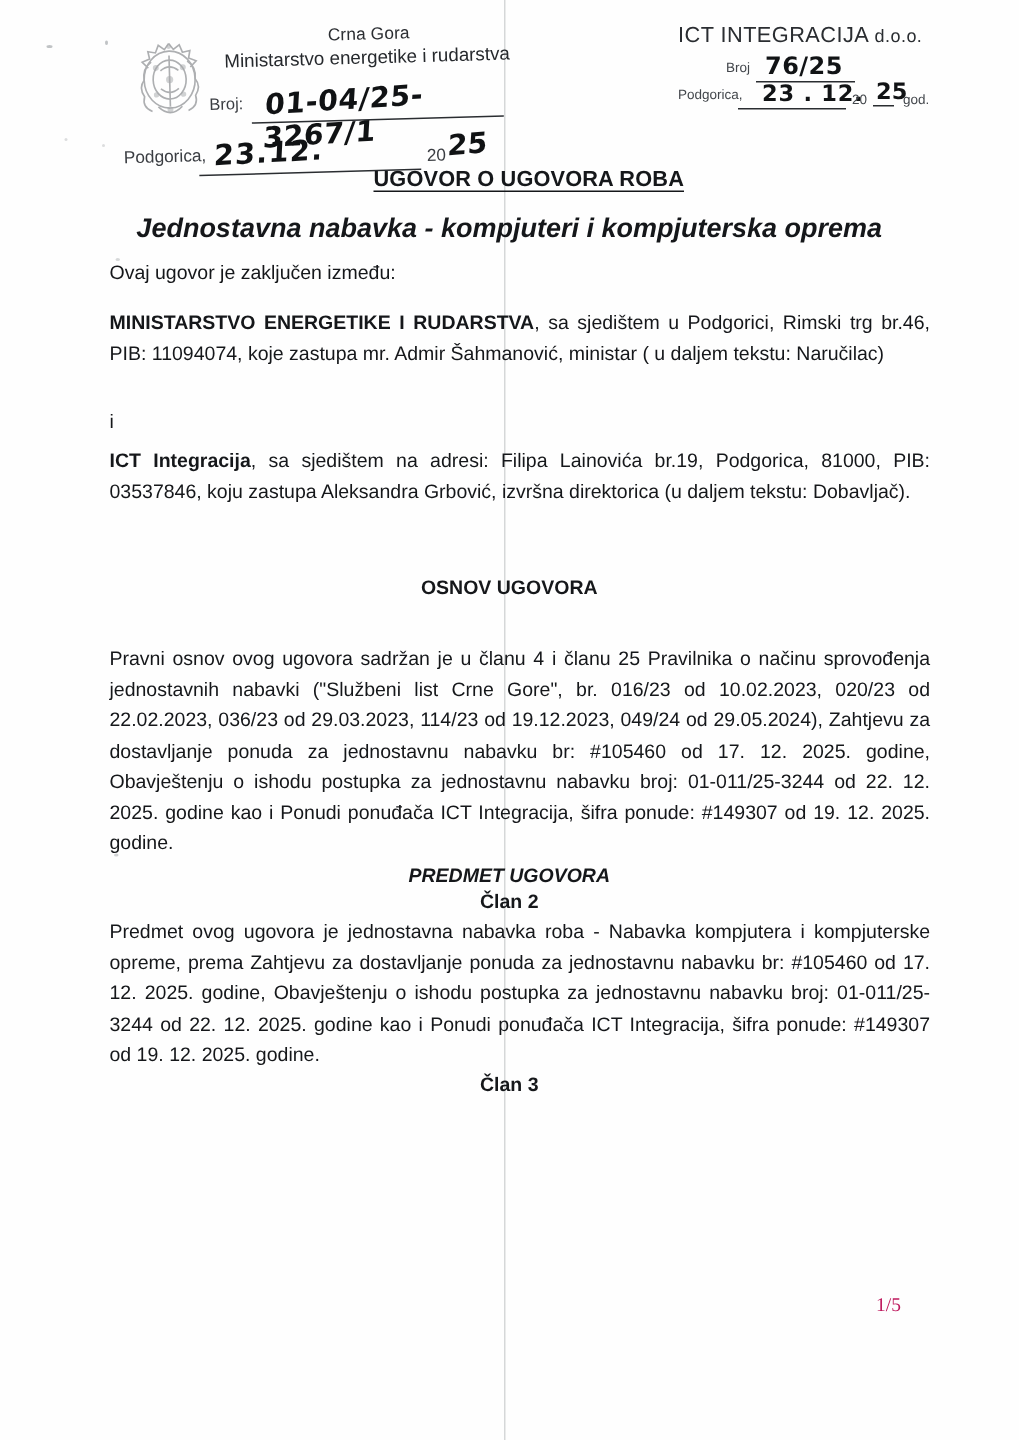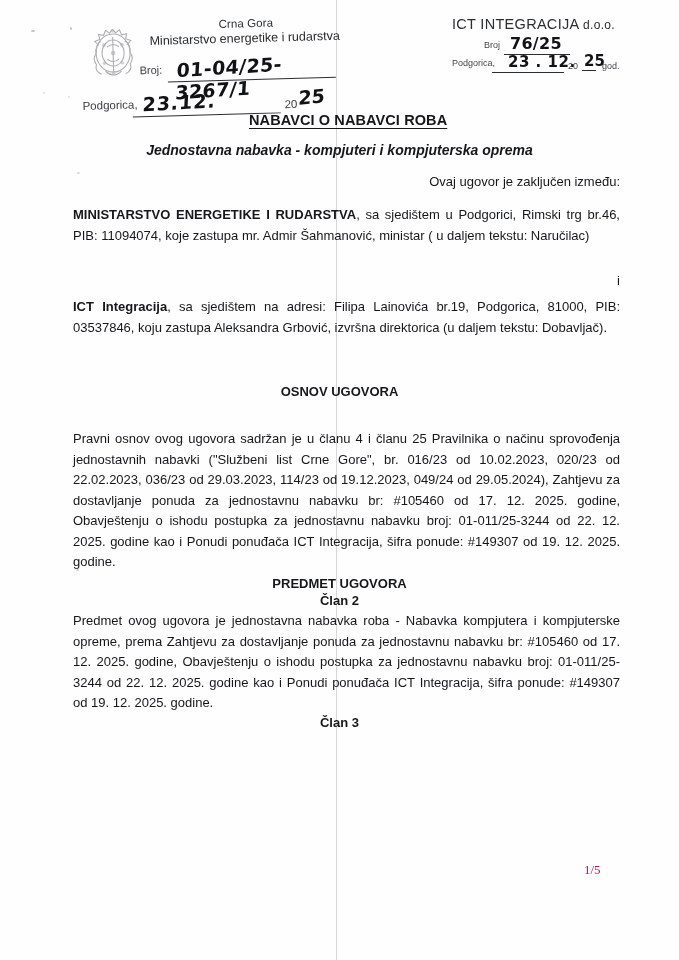--- a/index.html
+++ b/index.html
@@ -253,35 +253,35 @@
     text-decoration: underline;
     text-underline-offset: 3px;
     white-space: nowrap;
   }
   .doc-subtitle {
     position: absolute;
     left: 0;
     top: 142px;
     width: 679px;
     text-align: center;
-    font-size: 14px;
+    font-size: 18px;
     font-weight: bold;
     font-style: italic;
   }
 
   .body-block {
     position: absolute;
     left: 73px;
     width: 547px;
     font-size: 13px;
     line-height: 20.5px;
     text-align: justify;
     text-justify: inter-word;
   }
-  .body-block.nojust { text-align: right; }
+  .body-block.nojust { text-align: left; }
   .center-head {
     position: absolute;
     left: 0;
     width: 679px;
     text-align: center;
     font-size: 13px;
     font-weight: bold;
     line-height: 18px;
   }
   b.inline { font-weight: bold; }
@@ -352,35 +352,35 @@
     <div class="st-broj-hand">76/25</div>
     <div class="st-pg-label">Podgorica,</div>
     <div class="st-pg-rule"></div>
     <div class="st-pg-hand">23 . 12.</div>
     <div class="st-year-pre">20</div>
     <div class="st-year-hand">25</div>
     <div class="st-year-rule"></div>
     <div class="st-god">god.</div>
   </div>
 
-  <div class="doc-title">NABAVCI O NABAVCI ROBA</div>
+  <div class="doc-title">UGOVOR O UGOVORA ROBA</div>
   <div class="doc-subtitle">Jednostavna nabavka -  kompjuteri i kompjuterska oprema</div>
 
   <div class="body-block nojust" style="top:172px;">Ovaj ugovor je zaključen između:</div>
 
   <div class="body-block" style="top:205px;"><b class="inline">MINISTARSTVO ENERGETIKE I RUDARSTVA</b><span>, sa sjedištem u Podgorici, Rimski trg br.46, PIB: 11094074, koje zastupa mr. Admir Šahmanović, ministar ( u daljem tekstu: Naručilac)</span></div>
 
   <div class="body-block nojust" style="top:271px;">i</div>
 
   <div class="body-block" style="top:297px;"><b class="inline">ICT Integracija</b><span>, sa sjedištem na adresi: Filipa Lainovića br.19, Podgorica, 81000,  PIB: 03537846, koju zastupa Aleksandra Grbović, izvršna direktorica (u daljem tekstu: Dobavljač).</span></div>
 
   <div class="center-head" style="top:383px;">OSNOV UGOVORA</div>
   <div class="body-block" style="top:429px;">Pravni osnov ovog ugovora sadržan je u članu 4 i članu 25 Pravilnika o načinu sprovođenja jednostavnih nabavki ("Službeni list Crne Gore", br. 016/23 od 10.02.2023, 020/23 od 22.02.2023, 036/23 od 29.03.2023, 114/23 od 19.12.2023, 049/24 od 29.05.2024), Zahtjevu za dostavljanje ponuda za jednostavnu nabavku br: #105460 od 17. 12. 2025. godine, Obavještenju o ishodu postupka za jednostavnu nabavku broj: 01-011/25-3244 od 22. 12. 2025. godine kao i Ponudi ponuđača ICT Integracija, šifra ponude: #149307 od 19. 12. 2025. godine.</div>
 
-  <div class="center-head" style="top:575px;">PREDMET UGOVORA</div>
+  <div class="center-head" style="top:575px;font-style:italic;">PREDMET UGOVORA</div>
   <div class="center-head" style="top:592px;">Član 2</div>
   <div class="body-block" style="top:611px;">Predmet ovog ugovora je jednostavna nabavka roba -  Nabavka kompjutera i kompjuterske opreme, prema Zahtjevu za dostavljanje ponuda za jednostavnu nabavku br: #105460 od 17. 12. 2025. godine, Obavještenju o ishodu postupka za jednostavnu nabavku broj: 01-011/25-3244 od 22. 12. 2025. godine kao i Ponudi ponuđača ICT Integracija, šifra ponude: #149307 od 19. 12. 2025. godine.</div>
 
   <div class="center-head" style="top:714px;">Član 3</div>
 
   <div class="page-num">1/5</div>
 
 </div>
 
 </body></html>

